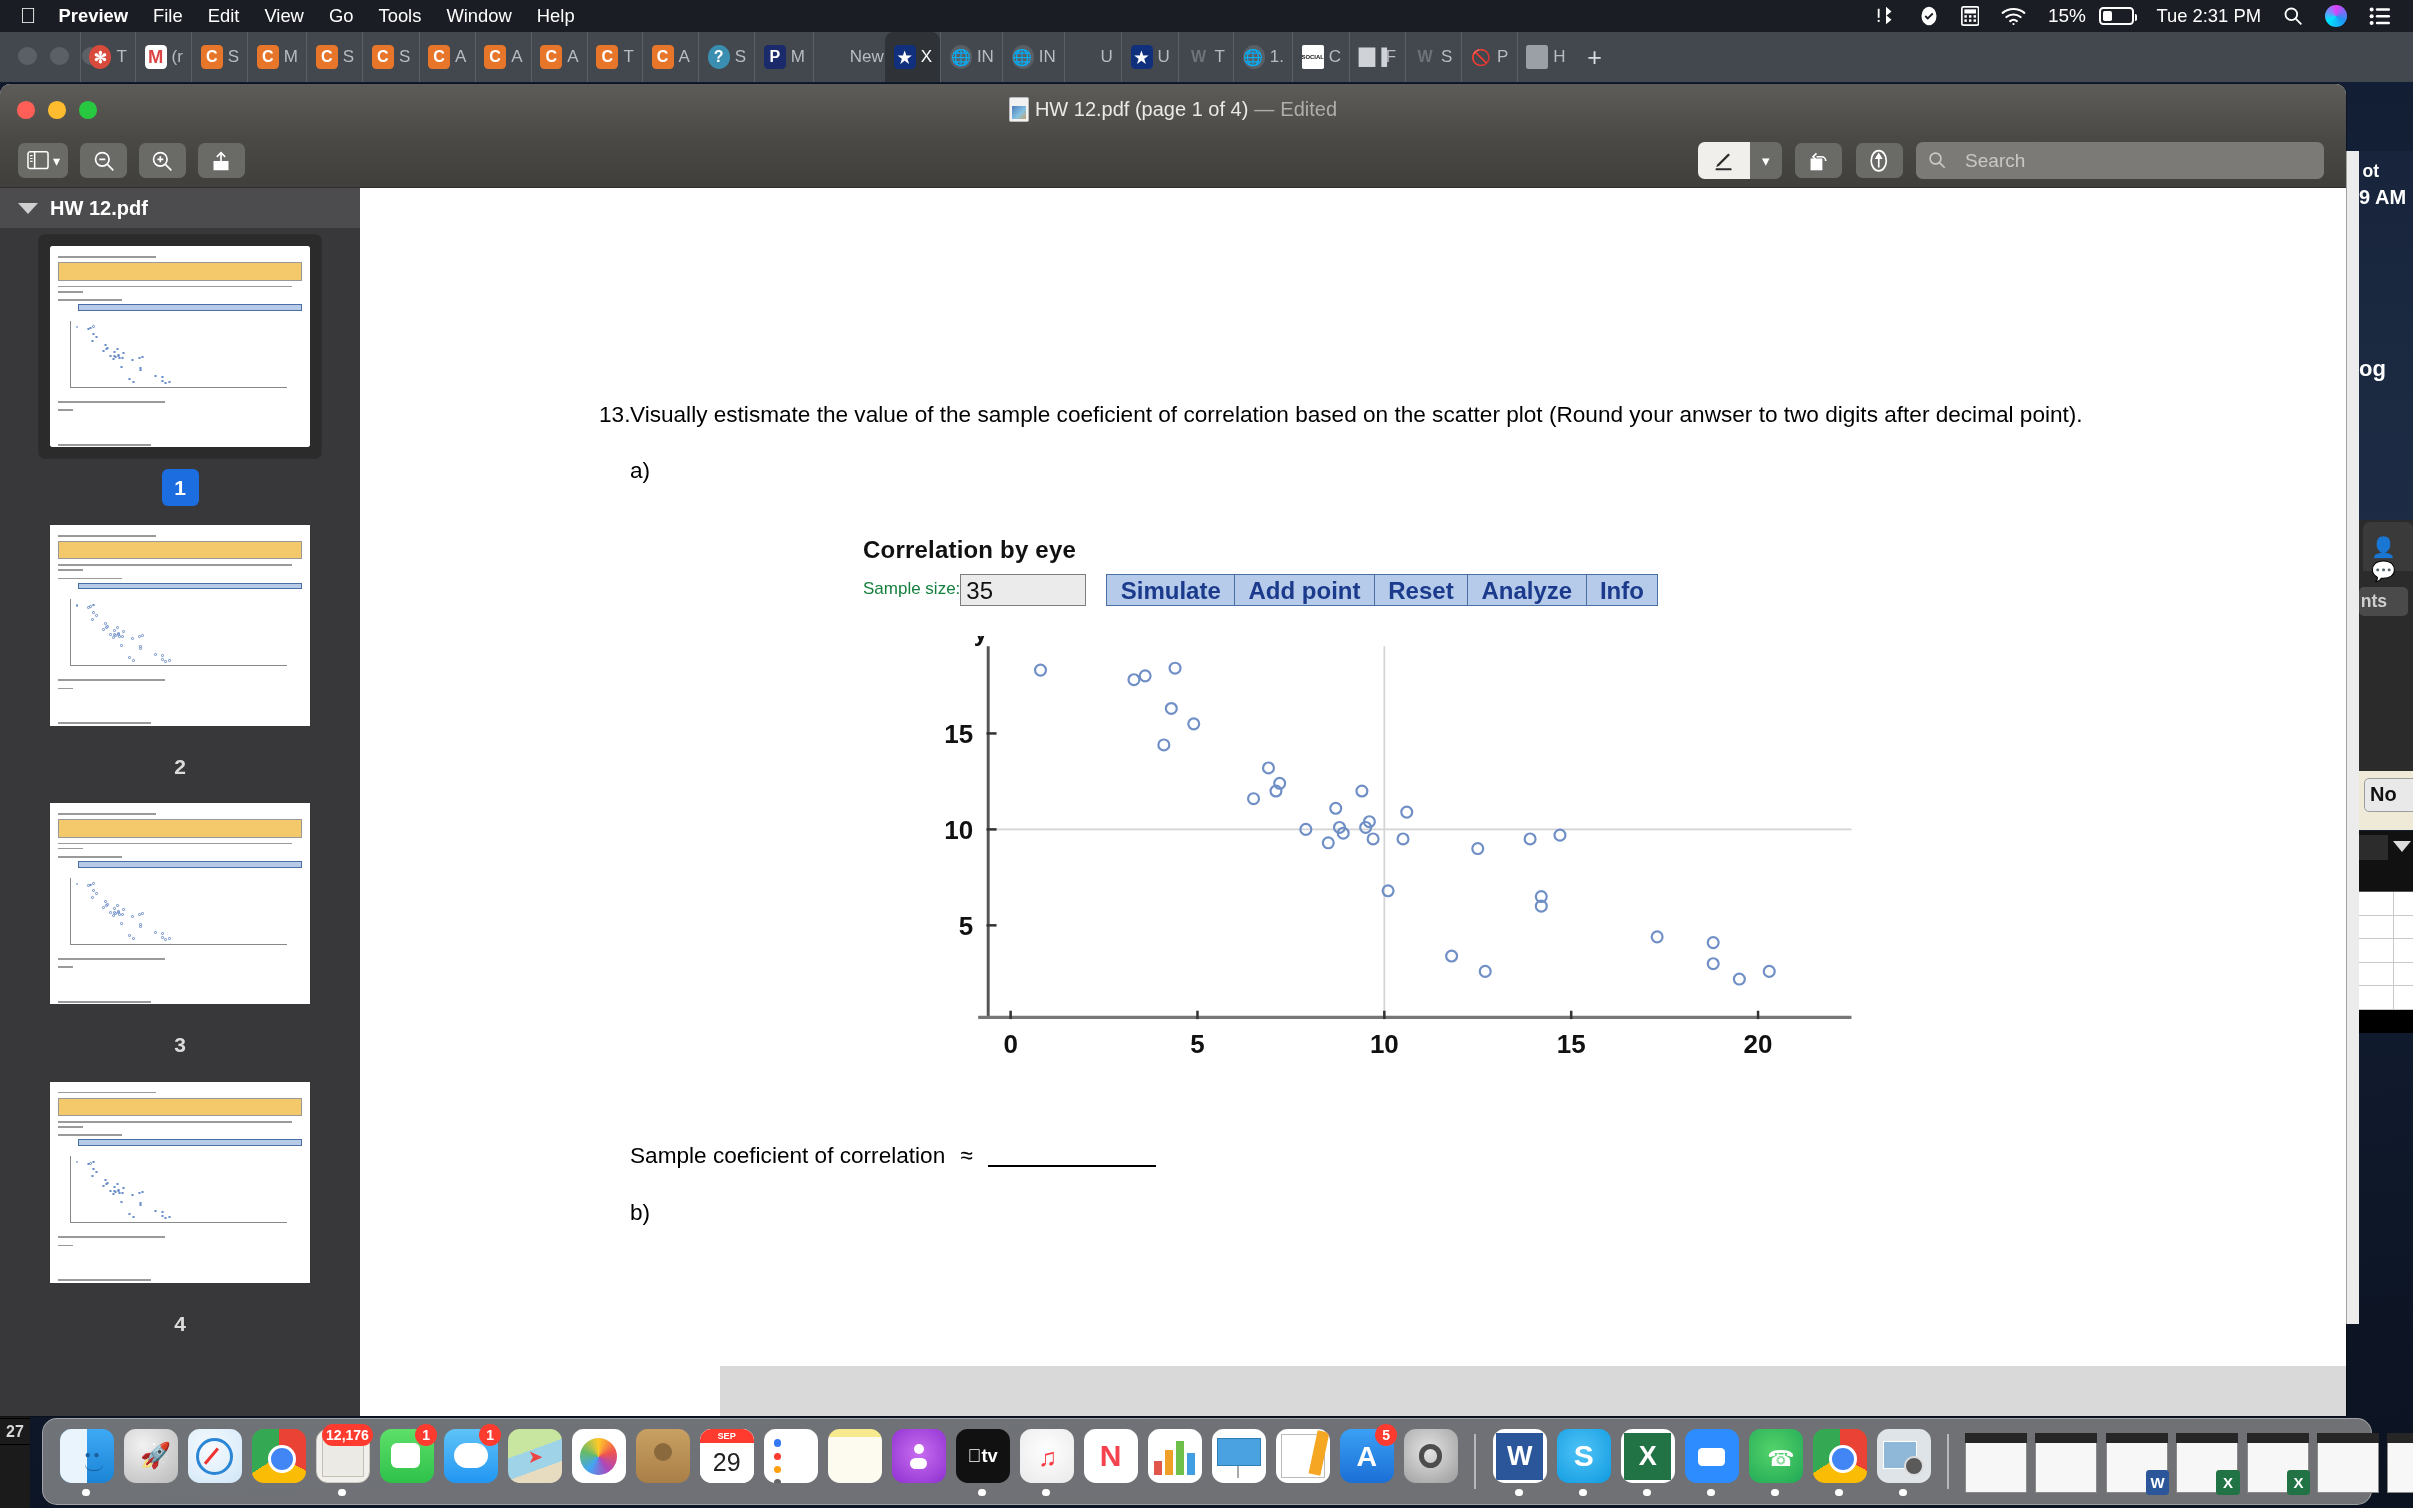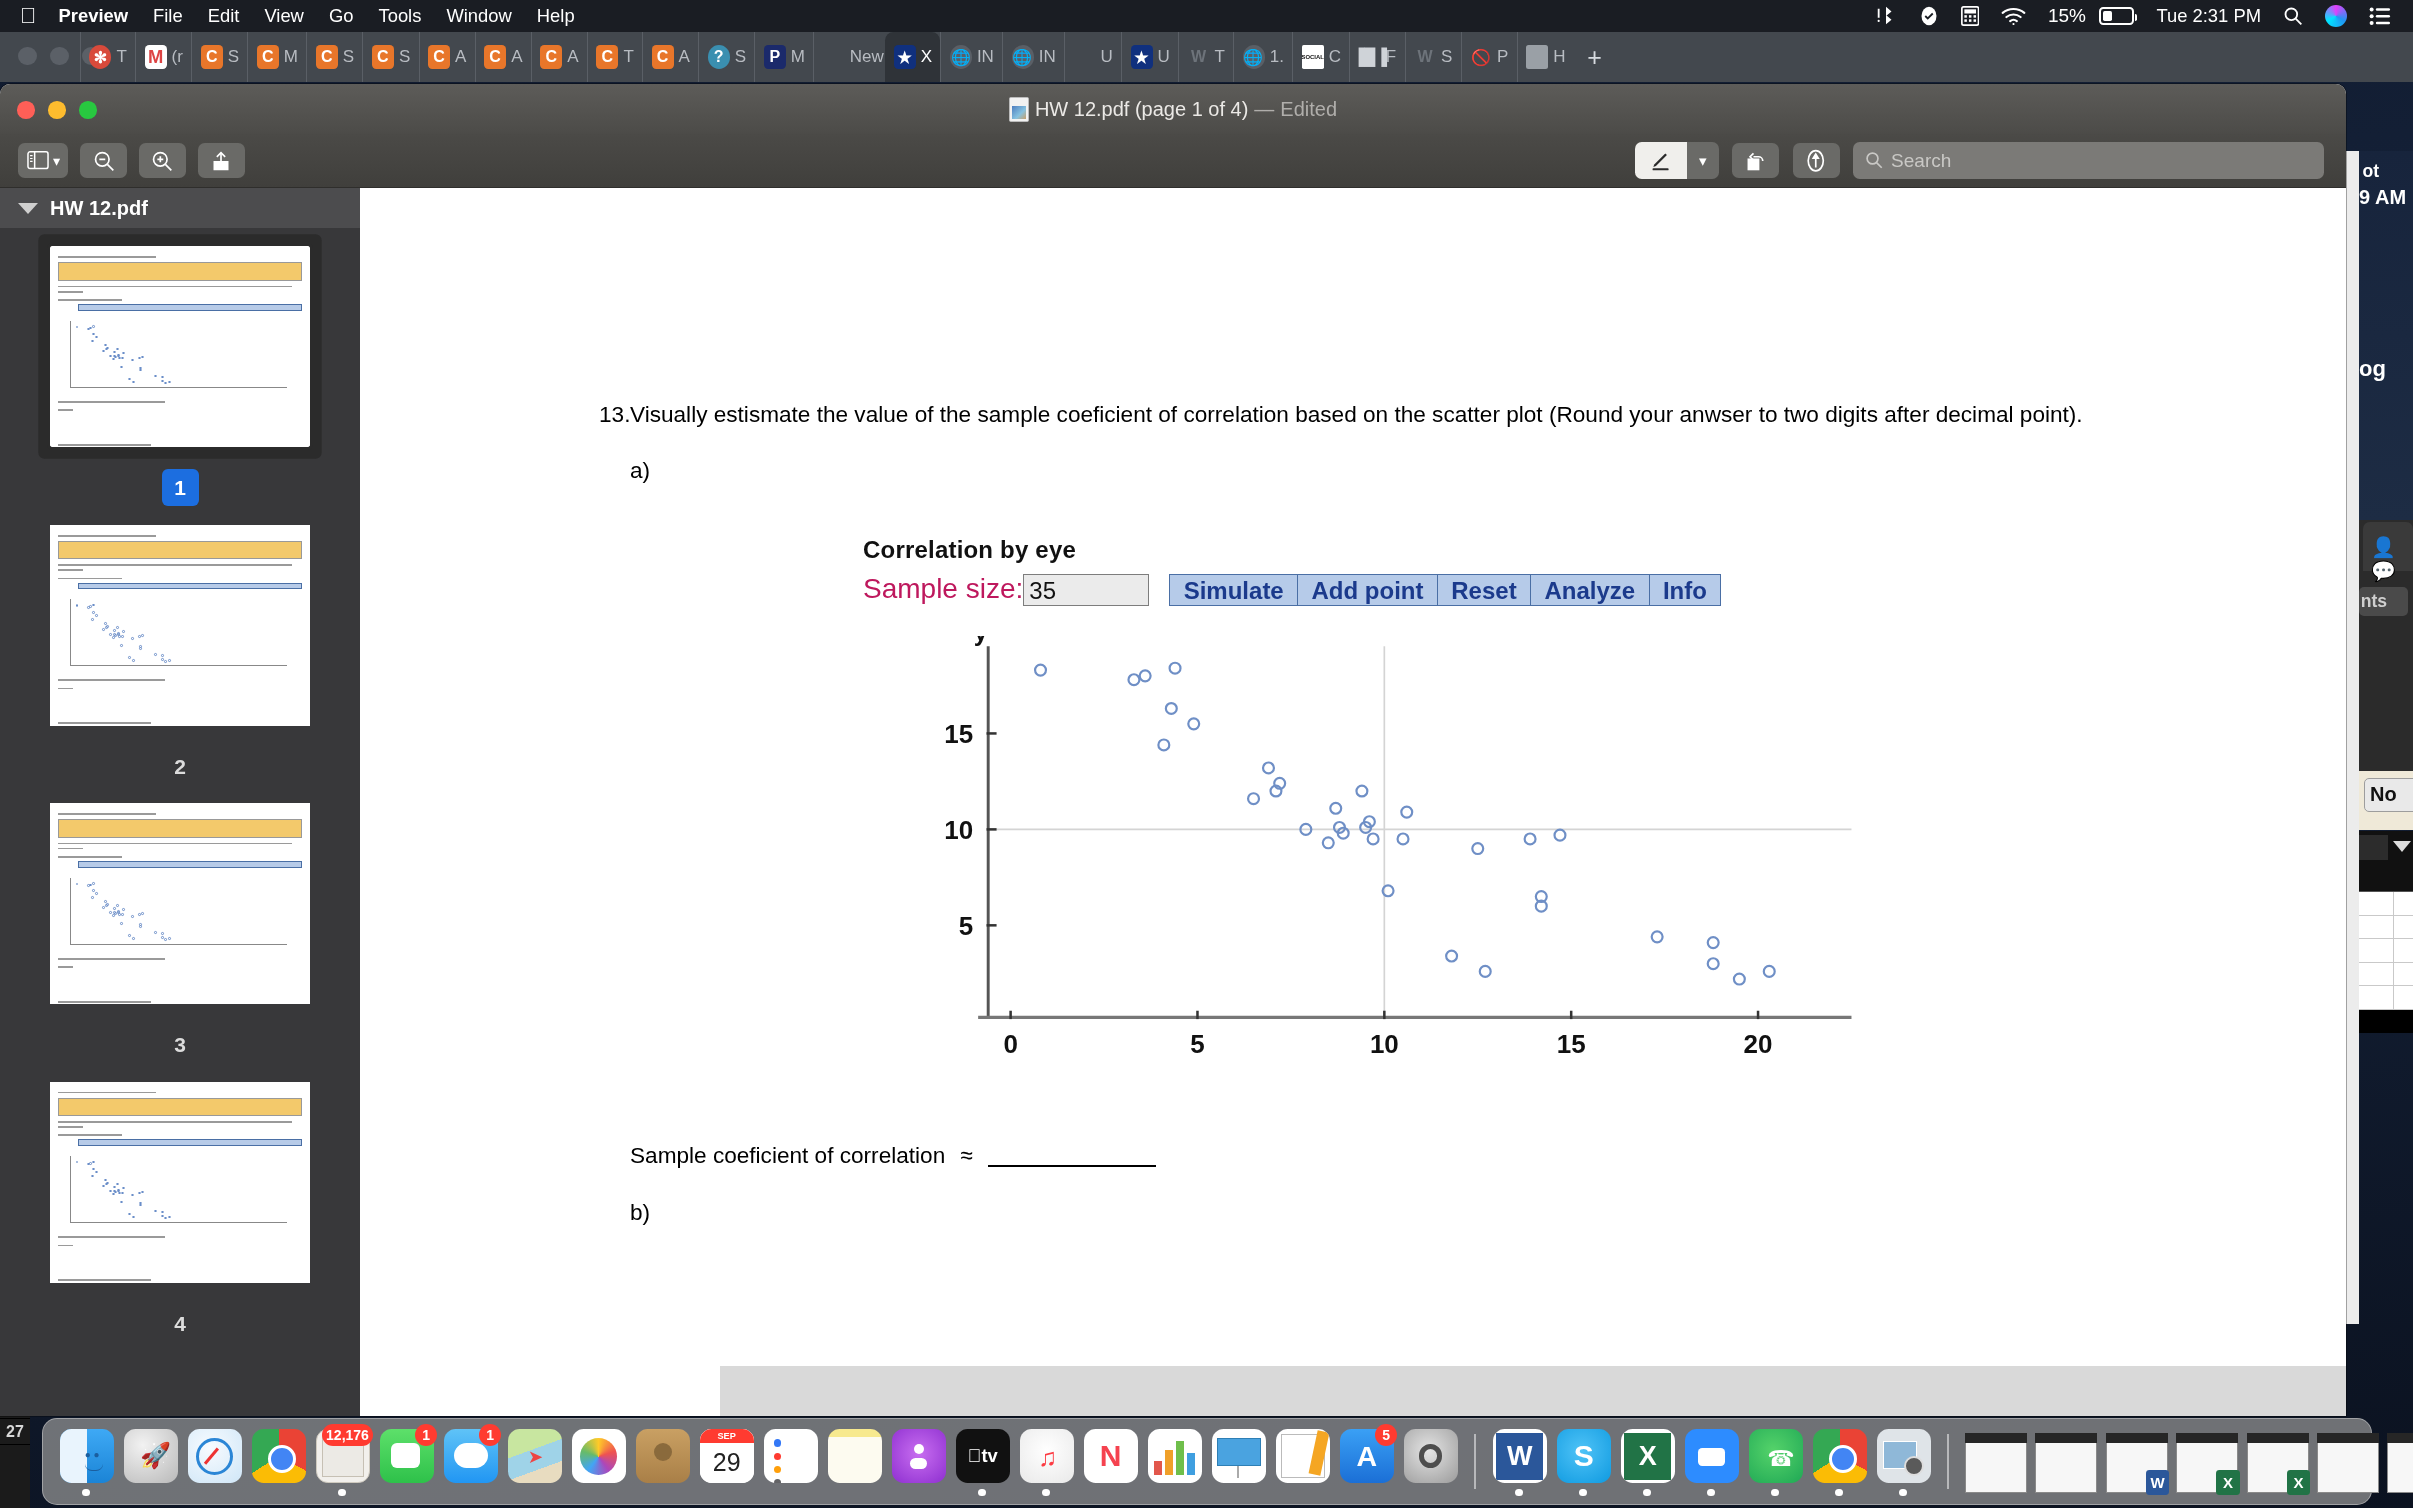--- a/index.html
+++ b/index.html
@@ -140,22 +140,22 @@
     height:35px; min-width:47px; margin-left:11.7px; border-radius:6.7px;
     background:#6a6a67; display:flex;align-items:center;justify-content:center;
     color:#fff; font-size:19px; gap:4.2px; padding:0 8.4px;
   }
   .tb-btn.first{ margin-left:18.4px; }
   .tb-right { margin-left:auto; display:flex; align-items:center; gap:13.4px; padding-right:22px; }
   .markup-group{ display:flex; height:37px; border-radius:6.7px; overflow:hidden; }
   .markup-group .pen{ width:52px;background:#f0efec;display:flex;align-items:center;justify-content:center;color:#2b2b2b;font-size:22px;}
   .markup-group .car{ width:32px;background:#6a6a67;display:flex;align-items:center;justify-content:center;color:#fff;font-size:15px;}
   .tb-search {
-    width:471px; height:37px; border-radius:6.7px; background:#7b7a77;
-    display:flex; align-items:center; gap:8px; padding:0 11.7px; color:#c9c8c5; font-size:19px;
+    width:408px; height:37px; border-radius:6.7px; background:#7b7a77;
+    display:flex; align-items:center; gap:19px; padding:0 11.7px; color:#c9c8c5; font-size:19px;
   }
 
   
   .pw-body { position:relative; width:100%; height:1228px; display:flex; background:#fff; }
   .sidebar { width:360px; background:#38383a; position:relative; flex:0 0 360px; }
   .sb-head {
     height:40px; background:#4c4c4e; color:#fff; display:flex; align-items:center;
     gap:11.7px; padding-left:18.4px; font-size:20px; font-weight:600;
   }
   .sb-caret { width:0;height:0;border-left:10px solid transparent;border-right:10px solid transparent;border-top:11.7px solid #cfcfcf;}
@@ -188,21 +188,21 @@
   .q-text{ position:absolute; left:270px; top:214px; font-size:22.6px; color:#000; white-space:nowrap;}
   .lbl-a { position:absolute; left:270px; top:270px; font-size:22.6px; }
   .lbl-b { position:absolute; left:270px; top:1012px; font-size:22.6px; }
   .answer-line { position:absolute; left:270px; top:955px; font-size:22.6px; display:flex; align-items:center; gap:15px;}
   .answer-line .blank{ display:inline-block; width:168px; border-bottom:2.5px solid #000; height:22px;}
 
   
   .applet { position:absolute; left:503px; top:348px; }
   .applet-title { font-size:24px; font-weight:bold; color:#111; letter-spacing:0.2px;}
   .applet-row { display:flex; align-items:stretch; margin-top:10px; }
-  .applet-row .lbl { font-size:28px; color:#be185d; line-height:30px; }
+  .applet-row .lbl { font-size:17px; color:#15803d; line-height:30px; }
   .ss-input {
     width:126px; border:1.7px solid #7d7d7d; background:#ebebeb; font-size:24px;
     color:#111; padding:1.7px 5px; line-height:27px;
   }
   .btnbar { display:flex; border:1.7px solid #4a6fa5; margin-left:20px; }
   .btnbar .b {
     background:#b6cbe9; color:#1b3a8c; font-weight:bold; font-size:24px;
     padding:1.7px 13.4px; border-right:1.7px solid #4a6fa5; line-height:27px;
   }
   .btnbar .b:last-child{ border-right:none; }

